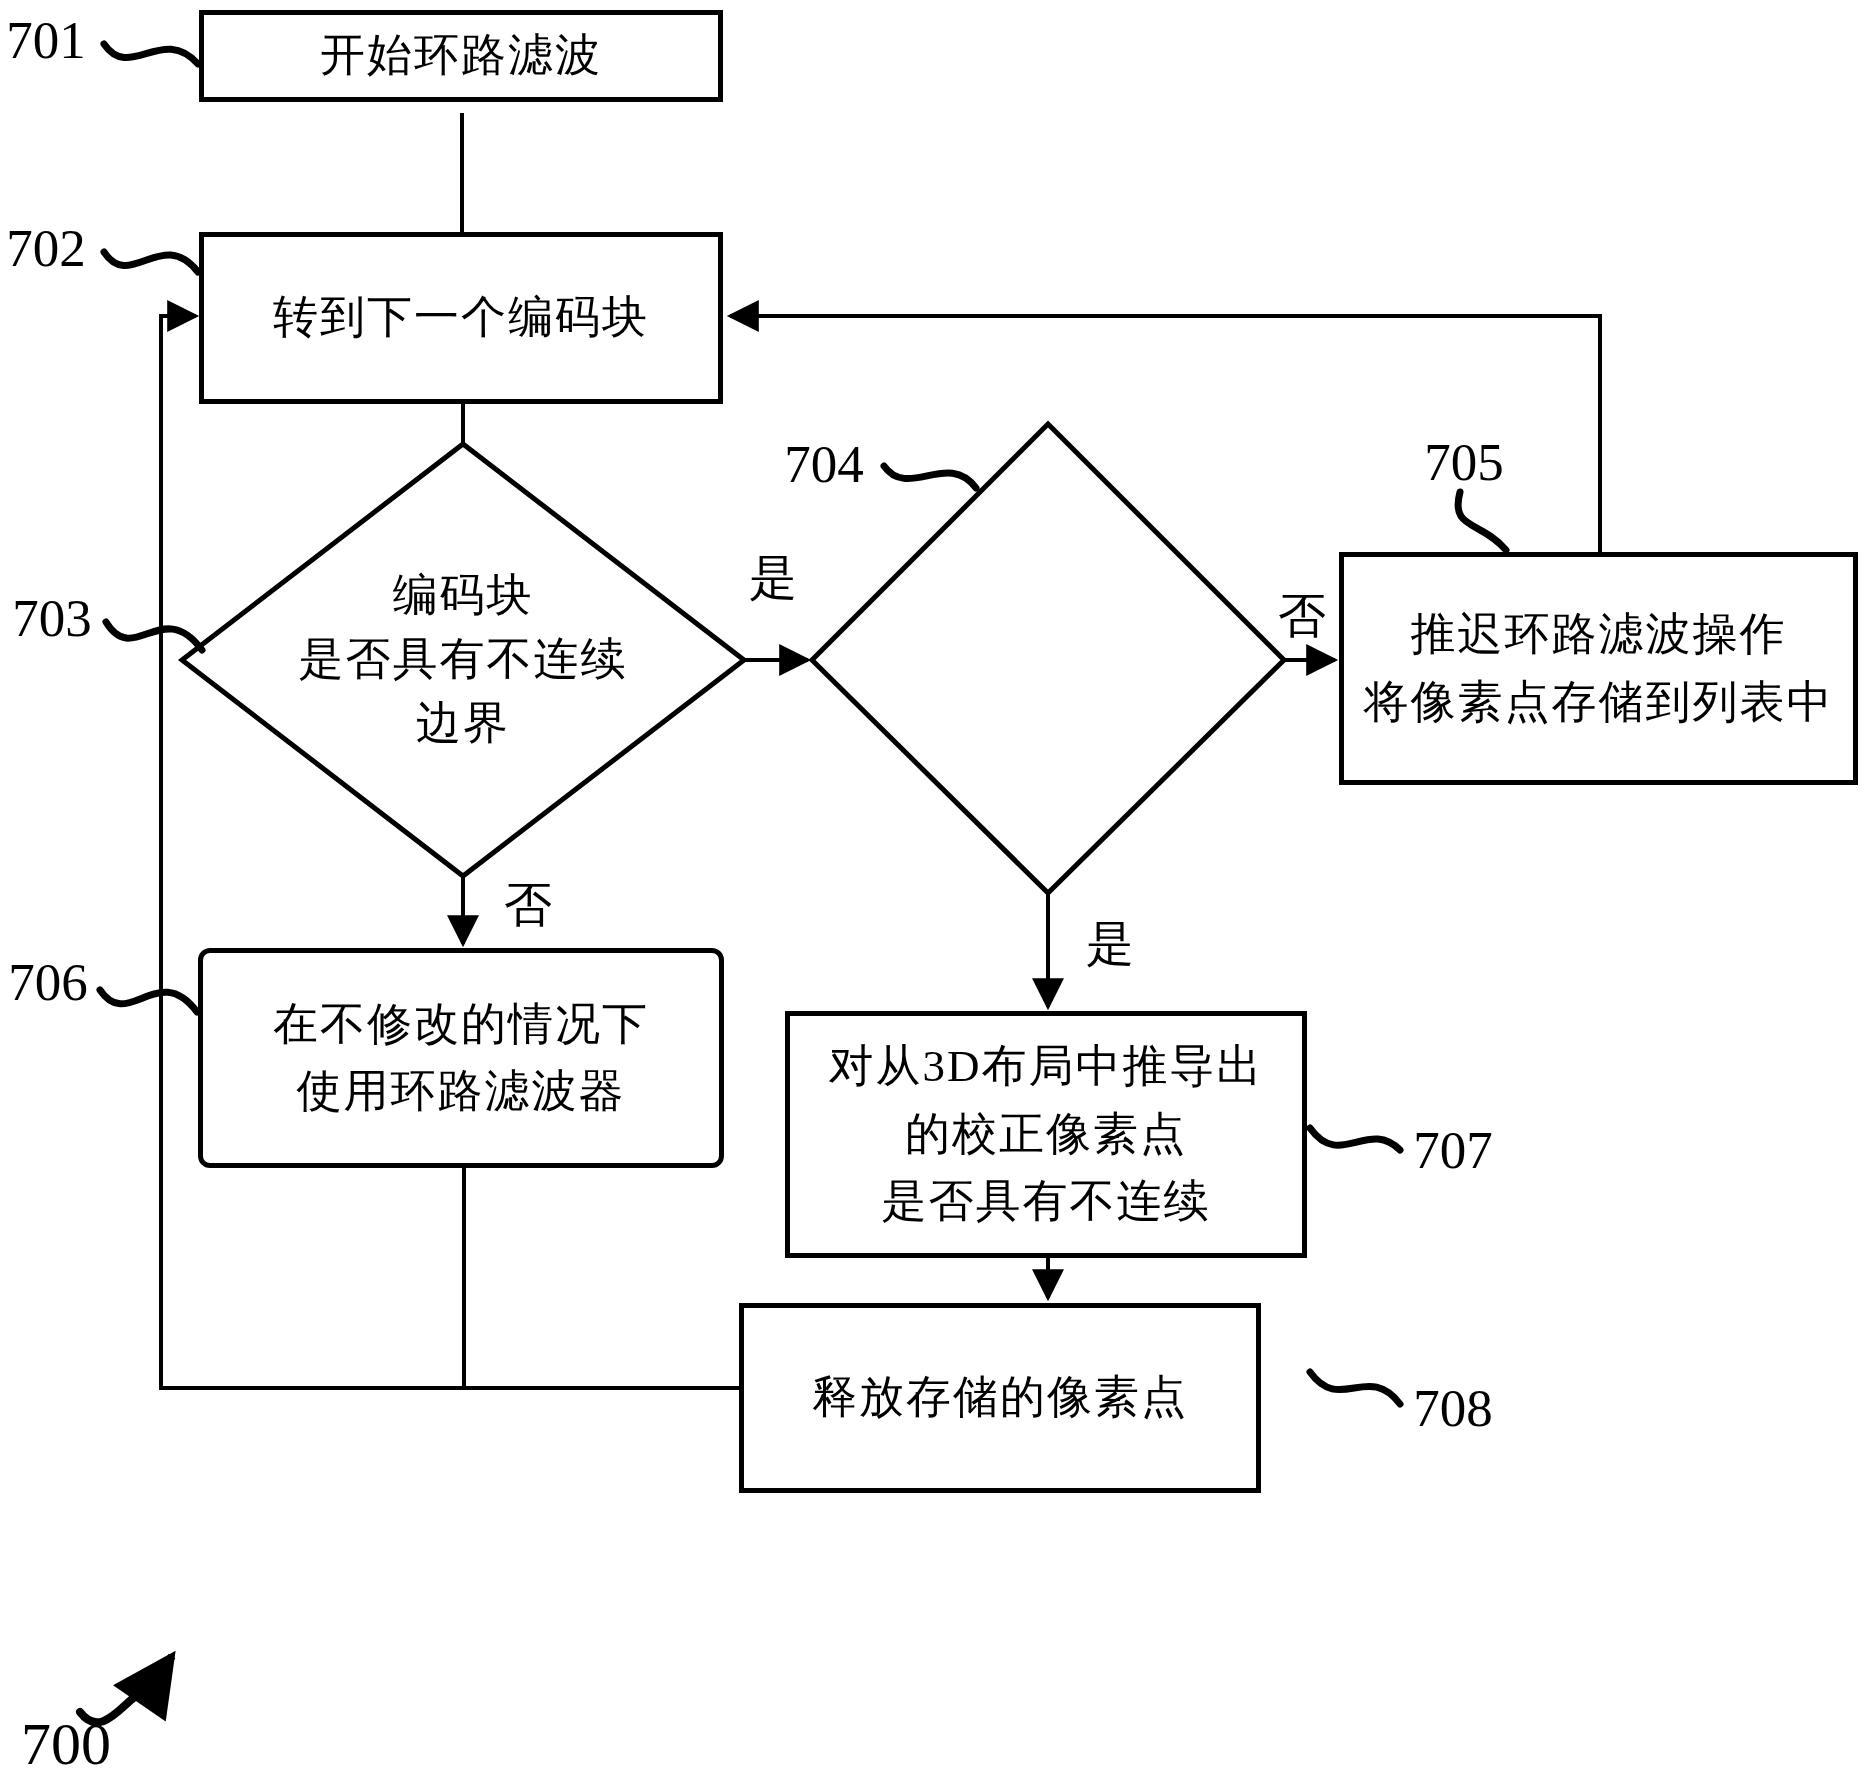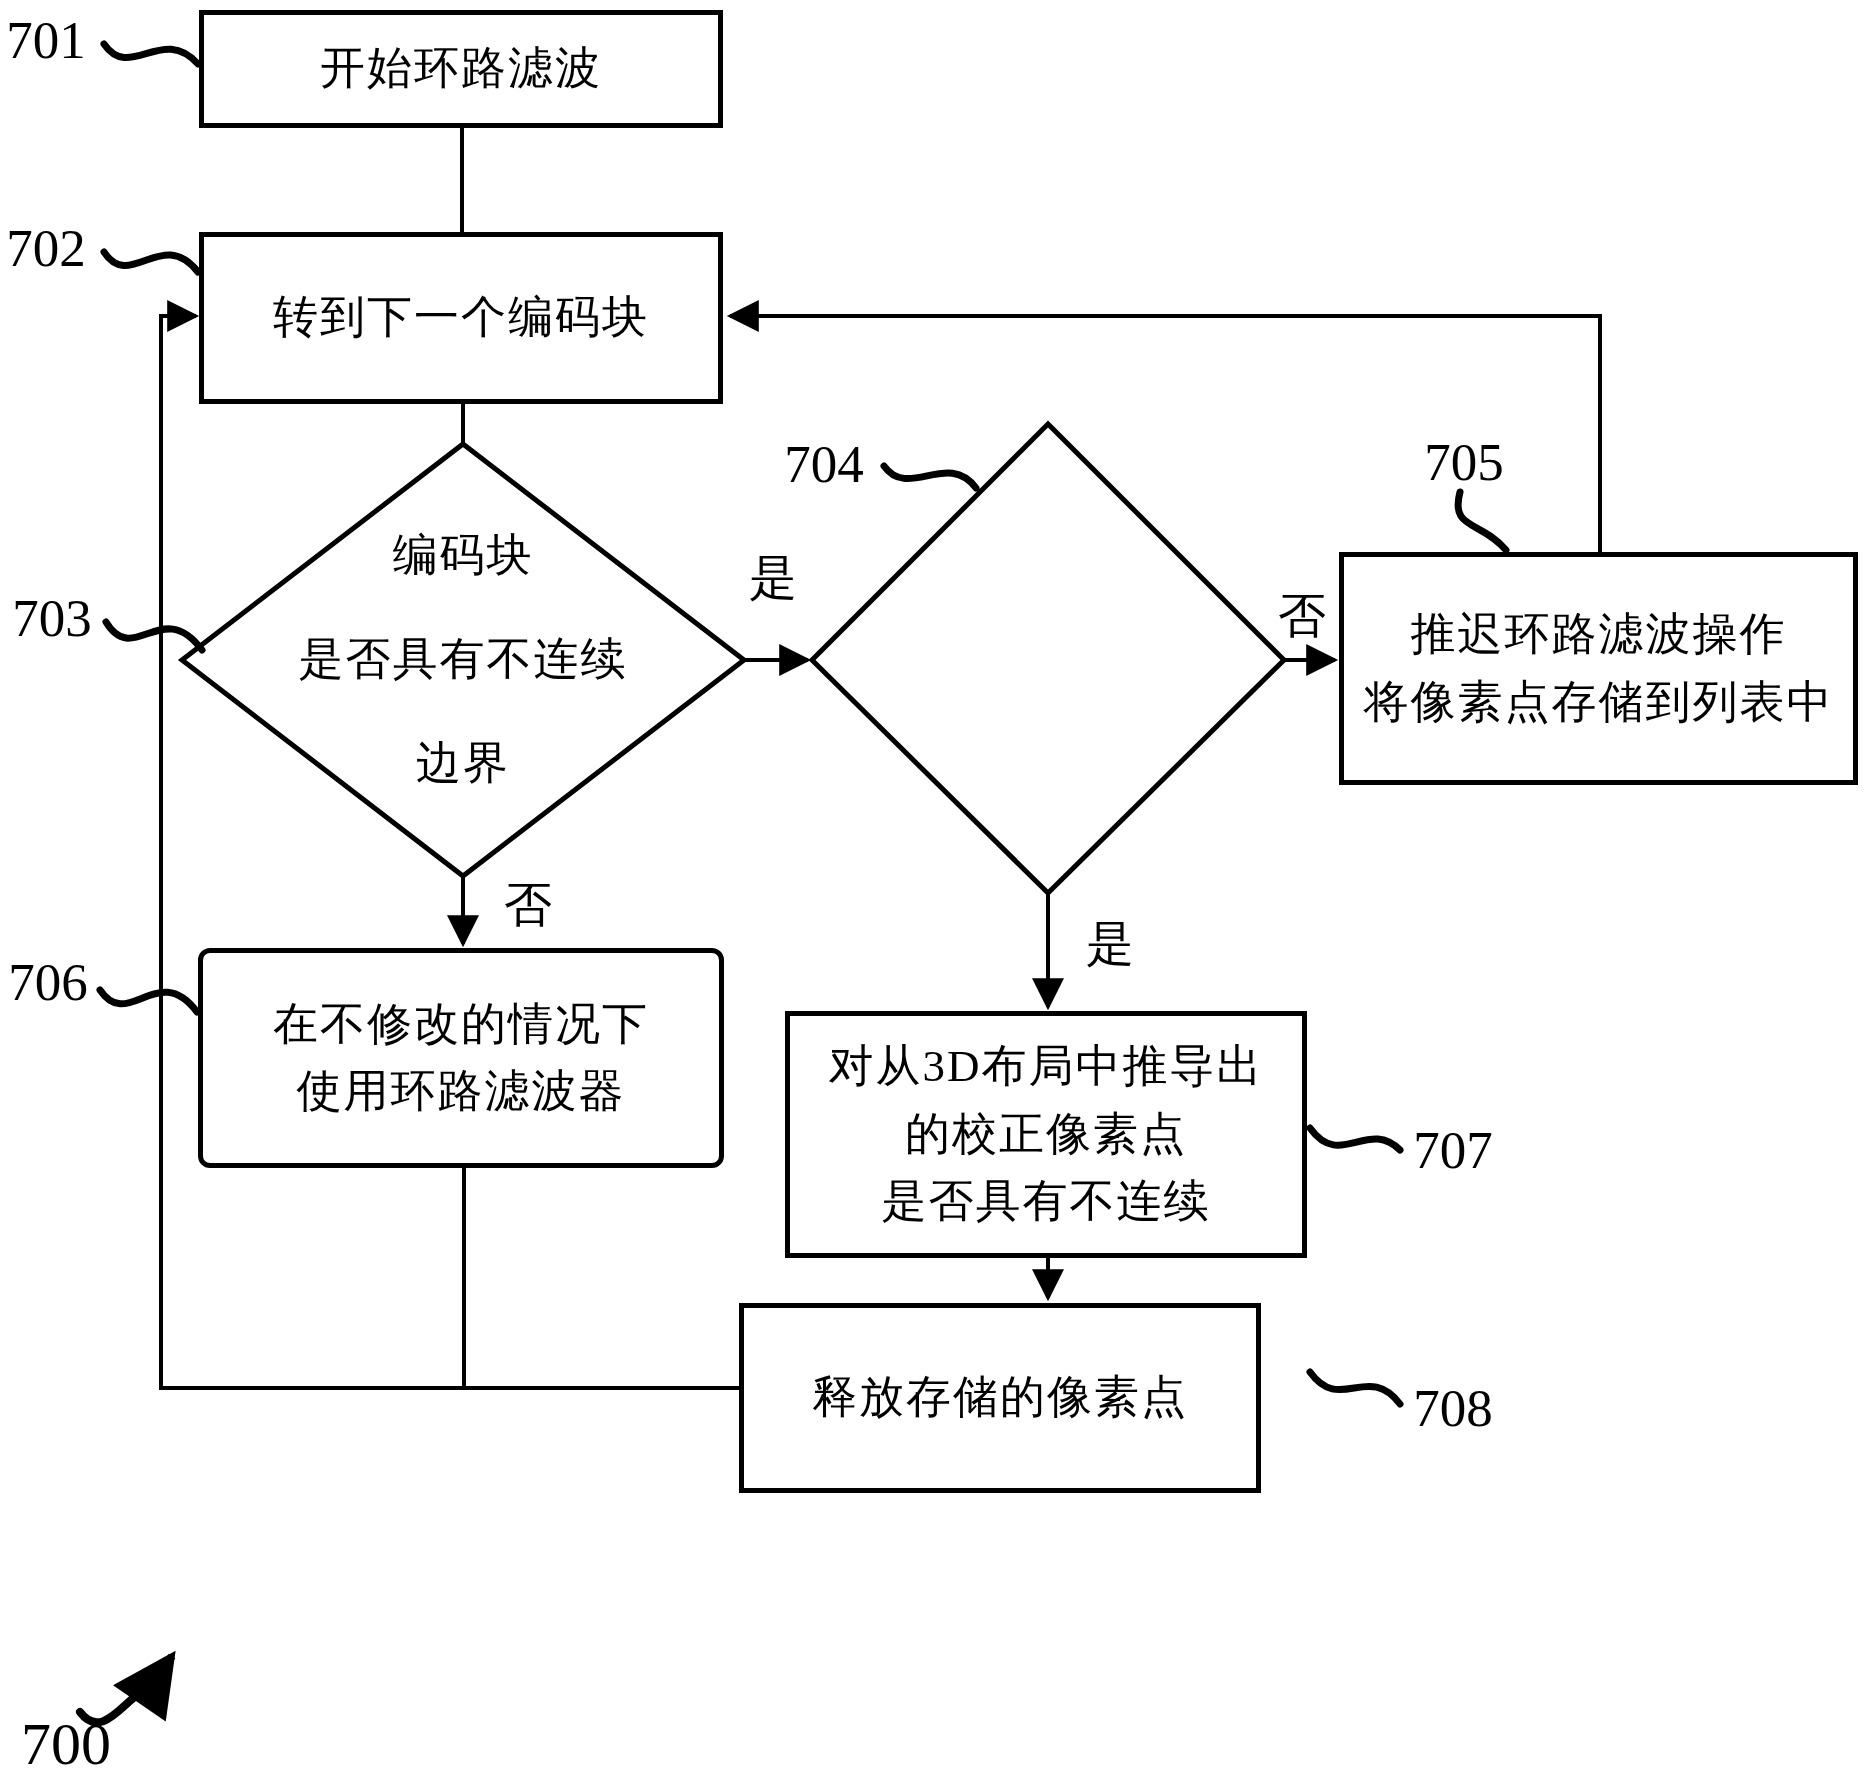--- a/index.html
+++ b/index.html
@@ -85,21 +85,21 @@
     <path d="M884,466 C908,500 948,450 976,488" fill="none" stroke="#000" stroke-width="7" stroke-linecap="round"></path>
     <path d="M1460,492 C1450,530 1480,520 1506,550" fill="none" stroke="#000" stroke-width="7" stroke-linecap="round"></path>
     <path d="M100,990 C128,1032 158,960 197,1012" fill="none" stroke="#000" stroke-width="7" stroke-linecap="round"></path>
     <path d="M1310,1128 C1340,1170 1368,1118 1400,1150" fill="none" stroke="#000" stroke-width="7" stroke-linecap="round"></path>
     <path d="M1310,1372 C1340,1414 1368,1362 1400,1404" fill="none" stroke="#000" stroke-width="7" stroke-linecap="round"></path>
 
     <path d="M80,1712 C104,1744 128,1692 150,1688" fill="none" stroke="#000" stroke-width="8" stroke-linecap="round"></path>
     <line x1="150" y1="1688" x2="172" y2="1656" stroke="#000" stroke-width="8" marker-end="url(#arrowhead)"></line>
   </svg>
 
-  <div class="node" style="left:199px;top:10px;width:524px;height:118px;">
+  <div class="node" style="left:199px;top:10px;width:524px;height:92px;">
     <span>开始环路滤波</span>
   </div>
 
   <div class="node" style="left:199px;top:232px;width:524px;height:172px;">
     <span>转到下一个编码块</span>
   </div>
 
   <div class="node" style="left:1339px;top:552px;width:519px;height:233px;">
     <span>推迟环路滤波操作</span>
     <span>将像素点存储到列表中</span>
@@ -113,21 +113,21 @@
   <div class="node" style="left:785px;top:1011px;width:522px;height:247px;">
     <span>对从3D布局中推导出</span>
     <span>的校正像素点</span>
     <span>是否具有不连续</span>
   </div>
 
   <div class="node" style="left:739px;top:1303px;width:522px;height:190px;">
     <span>释放存储的像素点</span>
   </div>
 
-  <div class="diamond-text" style="left:463px;top:660px;gap:40px;">
+  <div class="diamond-text" style="left:463px;top:660px;">
     <span>编码块</span>
     <span>是否具有不连续</span>
     <span>边界</span>
   </div>
 
 
   <div class="edge-label" style="left:773px;top:578px;">是</div>
   <div class="edge-label" style="left:528px;top:905px;">否</div>
   <div class="edge-label" style="left:1302px;top:616px;">否</div>
   <div class="edge-label" style="left:1110px;top:944px;">是</div>

